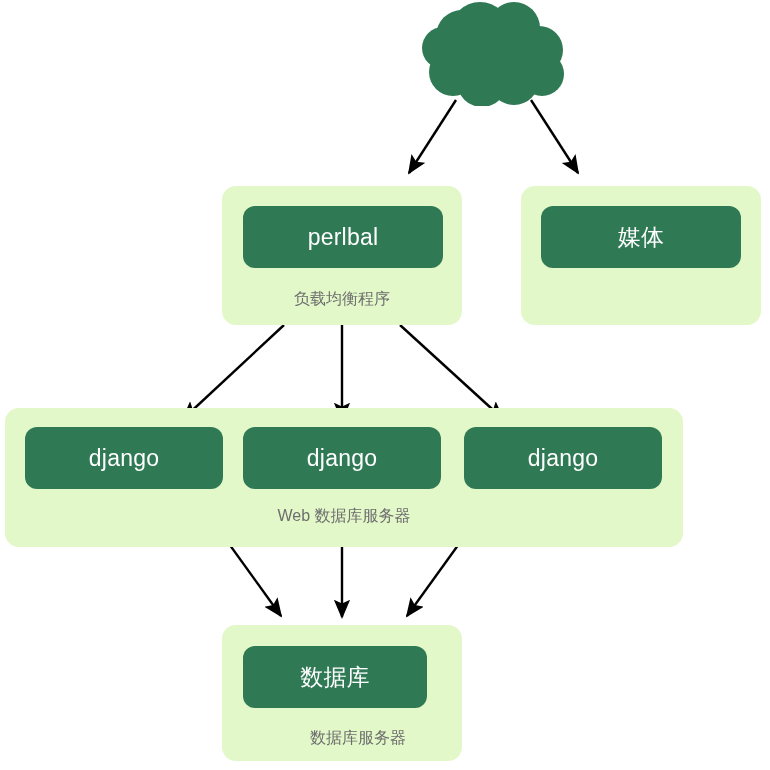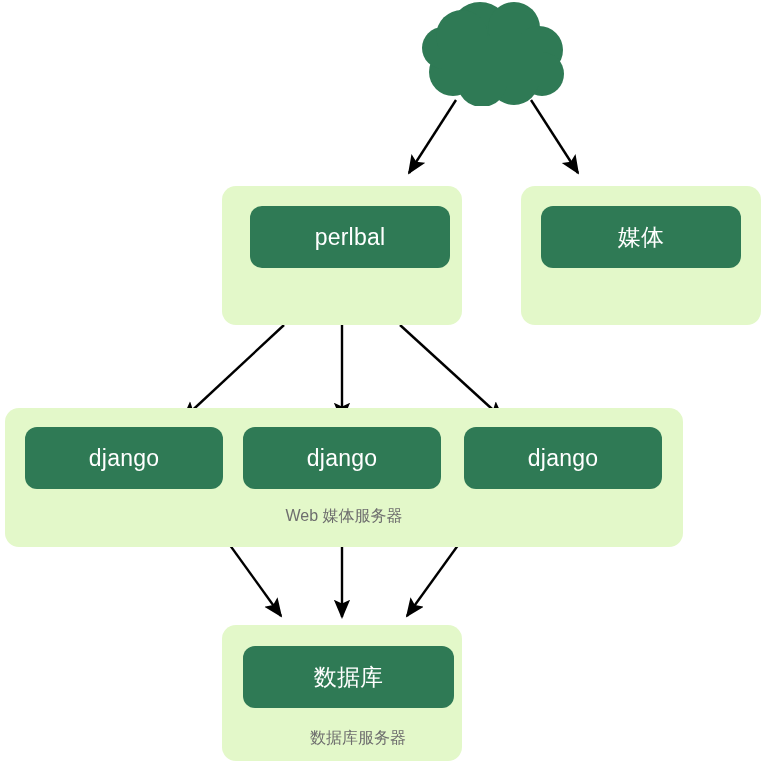--- a/index.html
+++ b/index.html
@@ -98,40 +98,41 @@
       <line x1="342" y1="325" x2="342" y2="420"></line>
       <line x1="400" y1="325" x2="503" y2="419"></line>
 
       <line x1="188" y1="487" x2="281" y2="616"></line>
       <line x1="342" y1="487" x2="342" y2="617"></line>
       <line x1="500" y1="487" x2="407" y2="616"></line>
     </g>
   </svg>
 
   <div class="group" style="left:222px; top:186px; width:240px; height:139px;"></div>
-  <div class="node" style="left:243px; top:206px; width:200px; height:62px;margin-left:7px;">
+  <div class="node" style="left:243px; top:206px; width:200px; height:62px;">
     <span class="node-label-latin">perlbal</span>
   </div>
+  <div class="group-caption" style="left:222px; top:289px; width:240px;">负载均衡程序</div>
 
   <div class="group" style="left:521px; top:186px; width:240px; height:139px;"></div>
   <div class="node" style="left:541px; top:206px; width:200px; height:62px;">
     <span class="node-label-cjk">媒体</span>
   </div>
 
   <div class="group" style="left:5px; top:408px; width:678px; height:139px;"></div>
   <div class="node" style="left:25px; top:427px; width:198px; height:62px;">
     <span class="node-label-latin">django</span>
   </div>
   <div class="node" style="left:243px; top:427px; width:198px; height:62px;">
     <span class="node-label-latin">django</span>
   </div>
   <div class="node" style="left:464px; top:427px; width:198px; height:62px;">
     <span class="node-label-latin">django</span>
   </div>
-  <div class="group-caption" style="left:5px; top:506px; width:678px;">Web 媒体服务器</div>
+  <div class="group-caption" style="left:5px; top:506px; width:678px;">Web 数据库服务器</div>
 
   <div class="group" style="left:222px; top:625px; width:240px; height:136px;"></div>
-  <div class="node" style="left:243px; top:646px; width:211px; height:62px;">
+  <div class="node" style="left:243px; top:646px; width:184px; height:62px;">
     <span class="node-label-cjk">数据库</span>
   </div>
   <div class="group-caption" style="left:222px; top:728px; width:272px;">数据库服务器</div>
 
 </div>
 
 </body></html>

